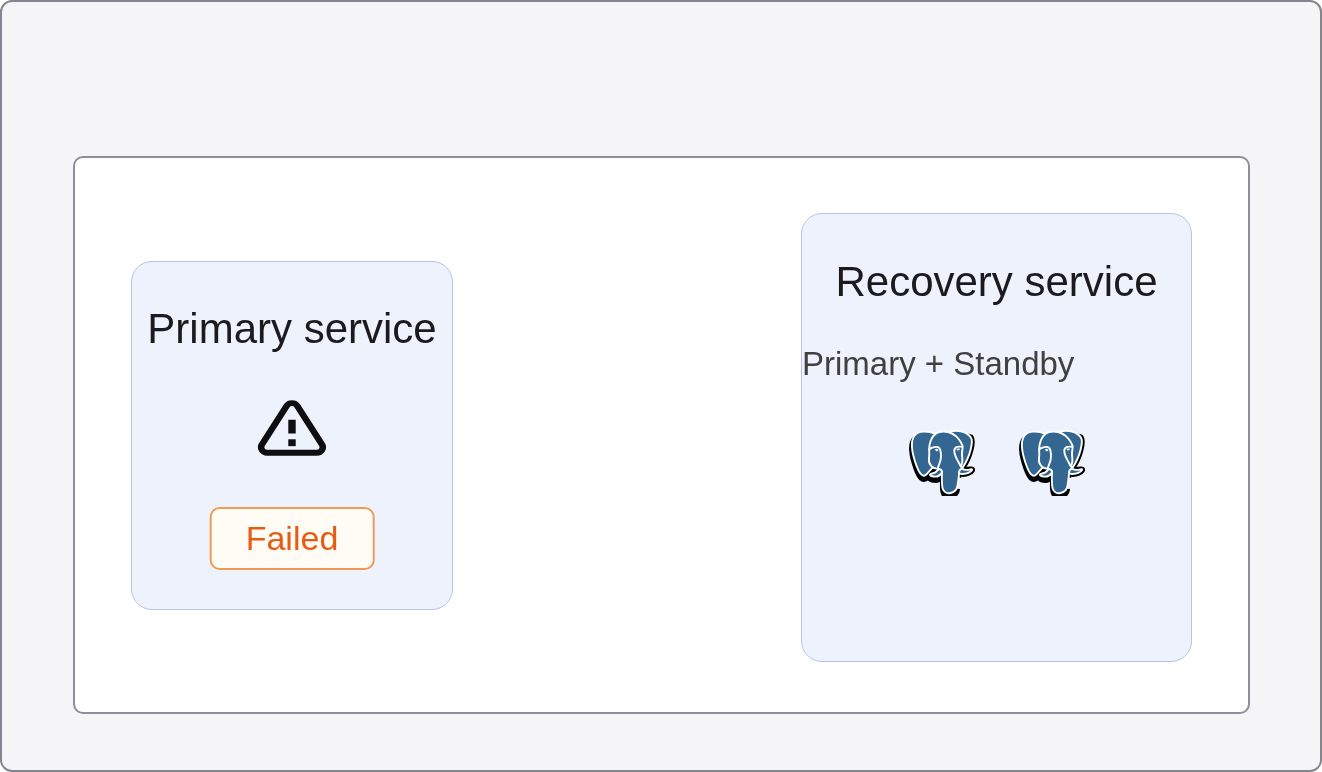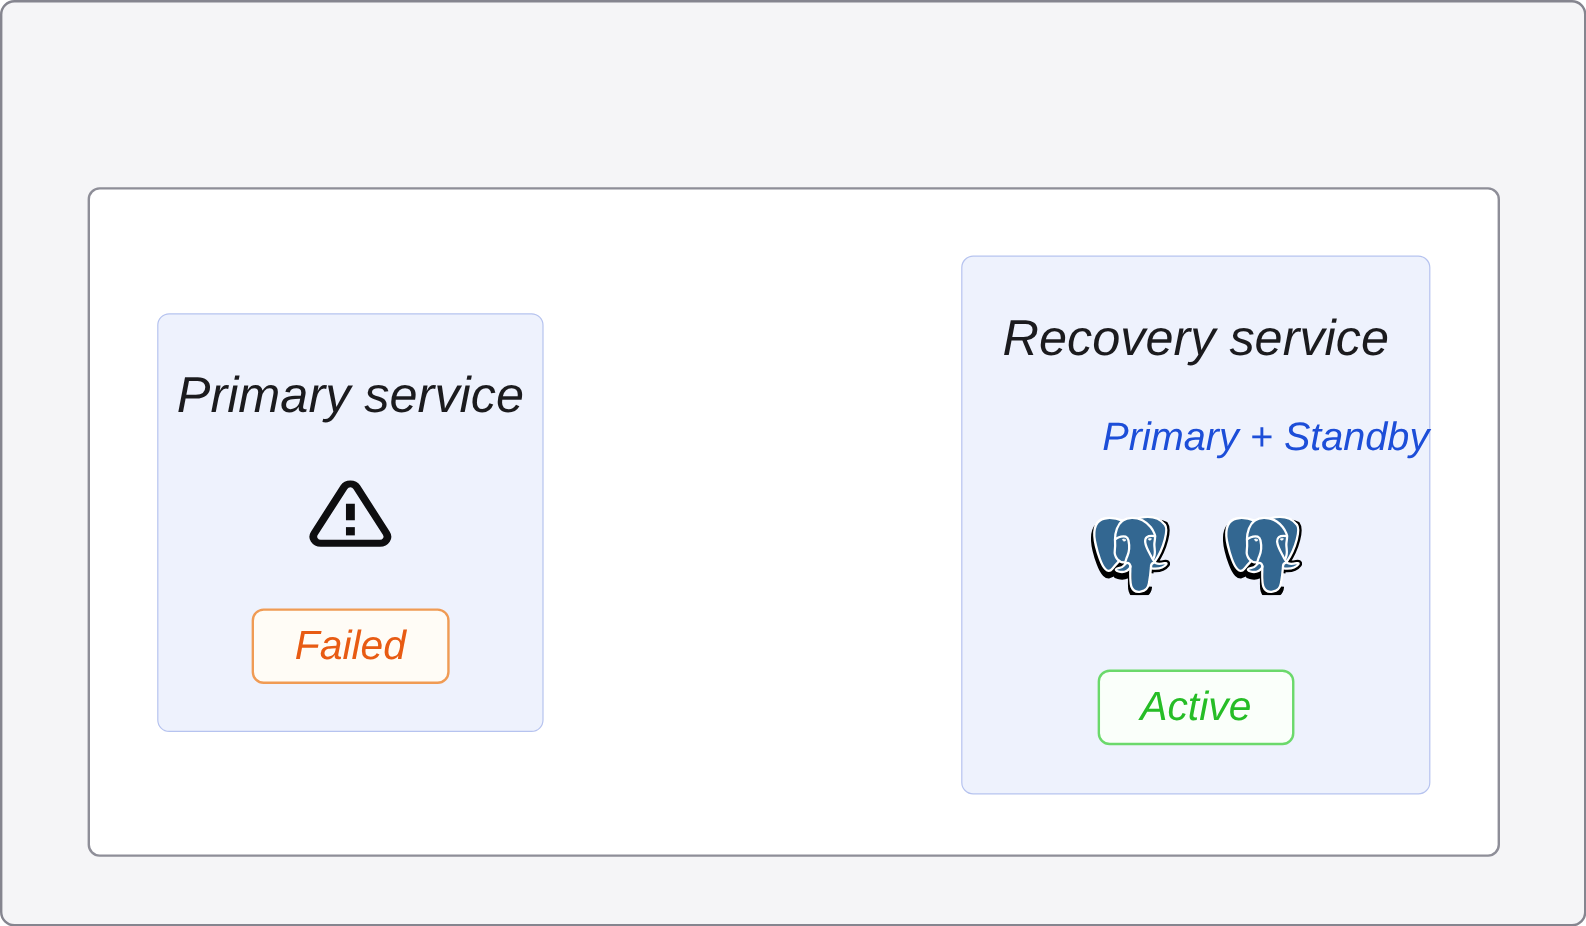--- a/index.html
+++ b/index.html
@@ -42,45 +42,44 @@
     background: #FFFFFF;
     border: 2px solid #8E8E98;
     border-radius: 10px;
   }
 
   .card {
     position: absolute;
     box-sizing: border-box;
     background: #EEF2FD;
     border: 1.5px solid #B6C3EF;
-    border-radius: 10px;
-    font-style: italic;
+    border-radius: 21px;
   }
   .card--primary  { left: 56px;  top: 103px; width: 322px; height: 349px; }
   .card--recovery { left: 726px; top: 55px;  width: 391px; height: 449px; }
 
   .card-title {
     position: absolute;
     left: 0; right: 0;
     text-align: center;
     font-size: 42px;
     font-weight: 400;
     color: #1B1B1E;
   }
   .card--primary  .card-title { top: 43px; }
   .card--recovery .card-title { top: 44px; }
 
   .card-subtitle {
     position: absolute;
     left: 0; right: 0;
     top: 131px;
-    text-align: right;
+    text-align: left;
     font-size: 33px;
     font-weight: 400;
-    color: #1d4ed8;
+    color: #404040;
   }
 
   .icon-center {
     position: absolute;
     left: 0; right: 0;
     display: flex;
     justify-content: center;
   }
   .warning-wrap  { top: 133px; }
   .elephant-row  { top: 214px; gap: 44px; }
@@ -202,17 +201,16 @@
       <div class="card-title">Recovery service</div>
       <div class="card-subtitle">Primary + Standby</div>
       <div class="icon-center elephant-row">
         <svg class="pg-icon" width="66" height="68">
           <use href="#pg-elephant"></use>
         </svg>
         <svg class="pg-icon" width="66" height="68">
           <use href="#pg-elephant"></use>
         </svg>
       </div>
-      <div class="badge badge--active">Active</div>
     </div>
 
   </div>
 </div>
 
 </body></html>

